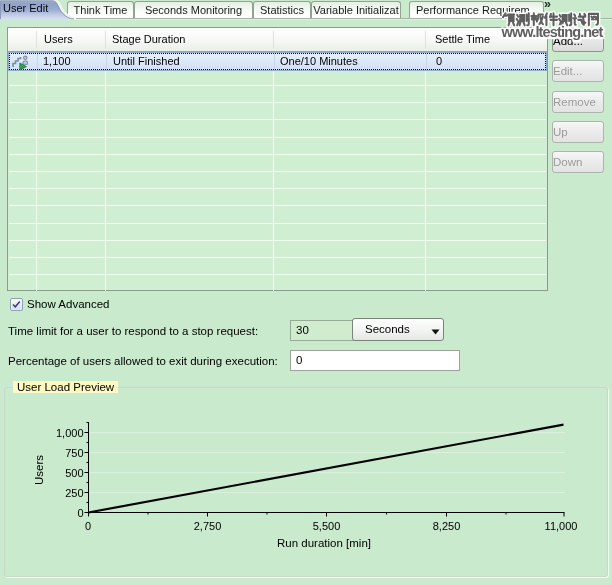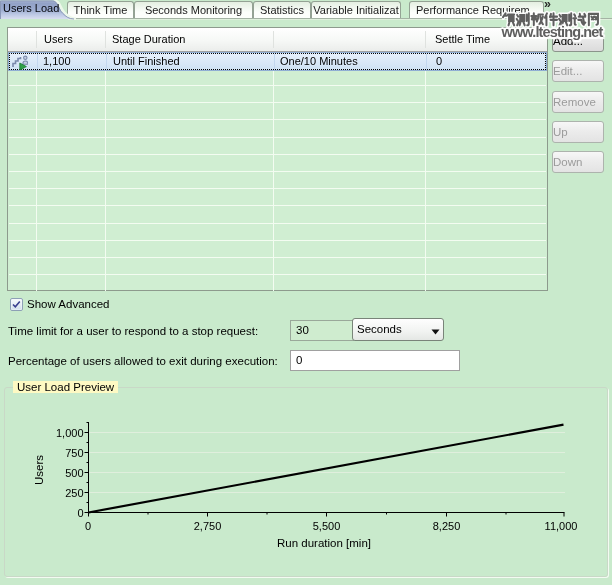--- a/index.html
+++ b/index.html
@@ -51,21 +51,21 @@
         <stop offset="0.15" stop-color="#92a2c7"></stop>
         <stop offset="0.5" stop-color="#9cacd0"></stop>
         <stop offset="0.75" stop-color="#bcc8e4"></stop>
         <stop offset="1" stop-color="#d8def0"></stop>
       </linearGradient>
     </defs>
     <path d="M54,1 C60,1 60,9 64.5,13 C68,16.5 71,19 76,19" fill="none" stroke="#ecf7ea" stroke-width="3"></path>
     <path d="M0,19 L0,0.5 L52.5,0.5 C58.5,0.5 58.5,9 63,13 C66.5,16.5 69.5,19 74,19 Z" fill="url(#selg)"></path>
     <path d="M0.5,19 L0.5,1 L52.5,1 C58,1 58,9 62.6,13.2 C66,16.7 69,19 74,19" fill="none" stroke="#8c99b8" stroke-width="1"></path>
   </svg>
-  <div class="abs" style="left:3px;top:1.5px;font-size:11px;color:#05070d">Users Load</div>
+  <div class="abs" style="left:3px;top:1.5px;font-size:11px;color:#05070d">User Edit</div>
   <div id="chev">»</div>
 
   <div id="grid">
     <div id="ghead">
       <div class="hsep" style="left:28px"></div>
       <div class="hsep" style="left:97px"></div>
       <div class="hsep" style="left:265px"></div>
       <div class="hsep" style="left:417px"></div>
       <div class="htxt" style="left:36px">Users</div>
       <div class="htxt" style="left:104px">Stage Duration</div>
@@ -123,21 +123,21 @@
       </linearGradient>
     </defs>
     <rect x="0.5" y="0.5" width="12" height="12" rx="1.5" fill="#f2f6fa" stroke="#8da0b5"></rect>
     <rect x="1.5" y="1.5" width="10" height="10" rx="1" fill="url(#cbg)"></rect>
     <path d="M3,6.5 L5.3,8.8 L9.8,3.4" fill="none" stroke="#3a3f8f" stroke-width="1.6"></path>
   </svg>
   <div class="lbl" style="left:27px;top:298px">Show Advanced</div>
 
   <div class="lbl" style="top:325px">Time limit for a user to respond to a stop request:</div>
   <div class="tbox" style="left:290px;top:320px;width:64px;height:21px;background:#cfeccf;line-height:19px">30</div>
-  <div class="tbox" style="left:352px;top:318px;width:92px;height:23px;background:linear-gradient(#fefefe,#f1f3f1 60%,#e4e7e4);border-color:#798479;border-radius:3px;line-height:21px;padding-left:4px">Seconds</div>
+  <div class="tbox" style="left:352px;top:318px;width:92px;height:23px;background:linear-gradient(#fefefe,#f1f3f1 60%,#e4e7e4);border-color:#798479;border-radius:3px;line-height:21px;padding-left:12px">Seconds</div>
   <svg class="abs" style="left:431px;top:329px" width="9" height="6" viewBox="0 0 9 6">
     <path d="M0.5,0.5 L8.5,0.5 L4.5,5.5 Z" fill="#111"></path>
   </svg>
 
   <div class="lbl" style="top:355px">Percentage of users allowed to exit during execution:</div>
   <div class="tbox" style="left:290px;top:350px;width:170px;height:21px;background:#fff;border-color:#a0a0a0;line-height:19px">0</div>
 
   <div id="gbox"></div>
   <div id="gboxlbl">User Load Preview</div>
 

